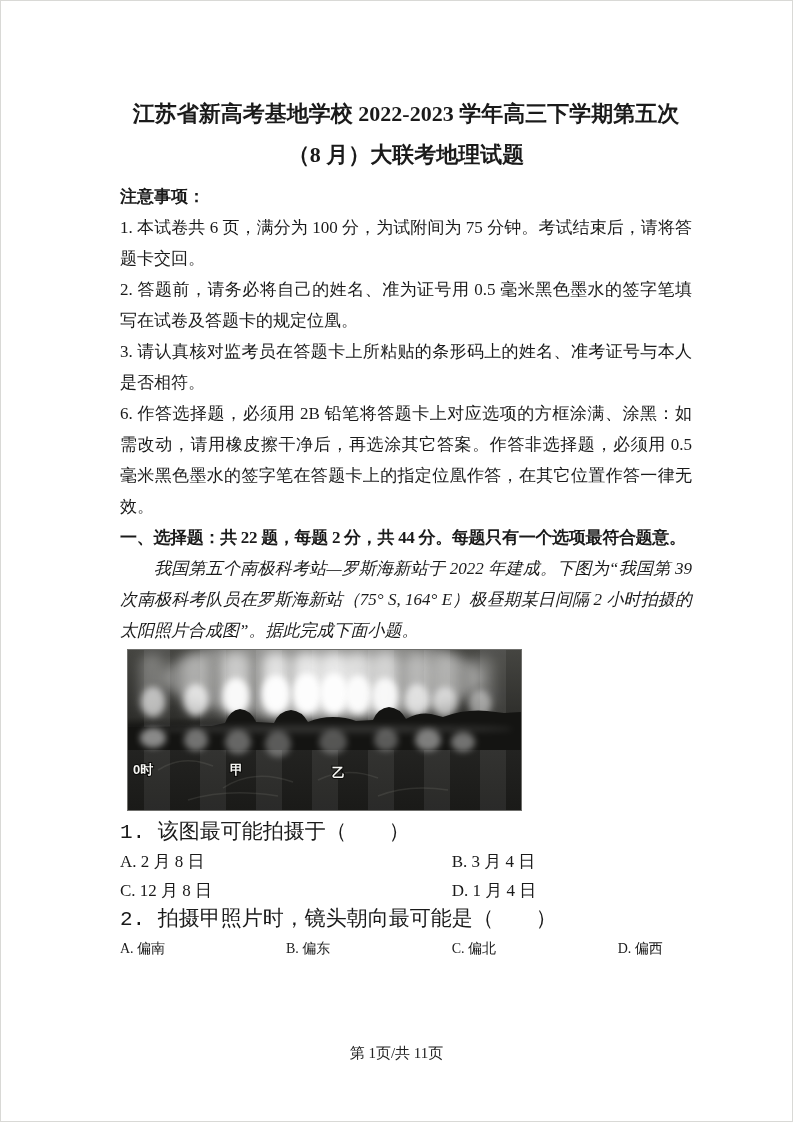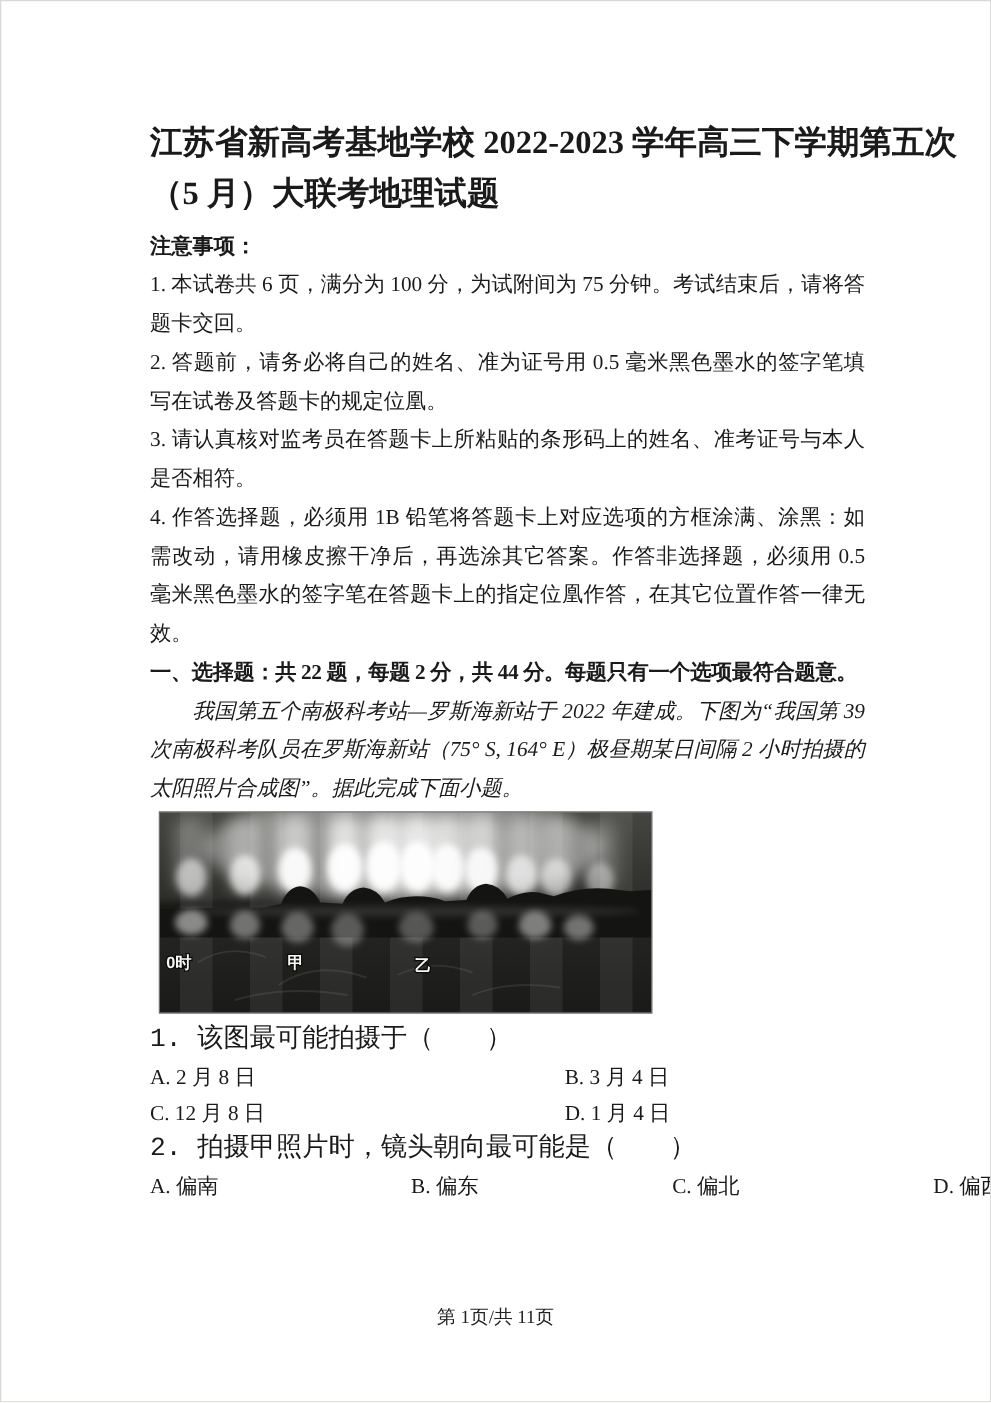--- a/index.html
+++ b/index.html
@@ -9,74 +9,75 @@
     background:#ffffff;
     border:1px solid #d9d9d6;
     box-sizing:border-box;
     overflow:hidden;
     font-family:"Liberation Serif","DejaVu Serif",serif;
     color:#1a1a1a;
   }
   .content{padding:0 100px 0 119px;}
   .title{
     margin:92px 0 0 0;
-    font-size:26px;
+    text-align:center;
+    font-size:22px;
     font-weight:700;
     line-height:41px;
   }
   .title .tline{display:block;white-space:nowrap;}
   .notice{margin-top:6px;}
   .notice p, .sec, .passage{
     margin:0;
     font-size:17px;
     line-height:31px;
     text-align:justify;
   }
   .b{font-weight:700;font-family:Liberation Serif, serif;}
   .sec{white-space:nowrap;letter-spacing:-0.3px;}
   .passage{font-style:italic;text-indent:34px;}
   .photo{
     margin:4px 0 0 8px;
     width:393px;height:160px;
     box-shadow:0 0 0 1px #6f6f6c;
-    background:#737373;
+    background:#f97316;
   }
   .photo svg{display:block;}
   .photo-label{
     font-family:"Liberation Sans","DejaVu Sans",sans-serif;
     font-weight:700;font-size:13px;
     fill:#f7f7f4;stroke:#0c0c0a;stroke-width:2px;
     paint-order:stroke fill;
   }
   .questions{margin-top:8px;}
   .q p{margin:0;font-size:21px;line-height:29px;font-family:Liberation Mono, monospace;}
   .opts2{display:grid;grid-template-columns:58% 42%;font-size:17px;line-height:29px;}
-  .opts4{display:grid;grid-template-columns:29% 29% 29% 13%;font-size:17px;line-height:29px;gap:43px;}
+  .opts4{display:grid;grid-template-columns:29% 29% 29% 13%;font-size:14px;line-height:29px;}
   .footer{
     position:absolute;left:0;right:0;bottom:58px;
     text-align:center;font-size:15px;color:#222;
   }
 </style>
 </head>
 <body>
 
 <div class="page">
   <div class="content">
 
     <h1 class="title">
       <span class="tline">江苏省新高考基地学校 2022-2023 学年高三下学期第五次</span>
-      <span class="tline">（5 月）大联考地理试题</span>
+      <span class="tline">（8 月）大联考地理试题</span>
     </h1>
 
     <div class="notice">
       <p class="b">注意事项：</p>
       <p>1. 本试卷共 6 页，满分为 100 分，为试附间为 75 分钟。考试结束后，请将答题卡交回。</p>
       <p>2. 答题前，请务必将自己的姓名、准为证号用 0.5 毫米黑色墨水的签字笔填写在试卷及答题卡的规定位凰。</p>
       <p>3. 请认真核对监考员在答题卡上所粘贴的条形码上的姓名、准考证号与本人是否相符。</p>
-      <p>4. 作答选择题，必须用 1B 铅笔将答题卡上对应选项的方框涂满、涂黑：如需改动，请用橡皮擦干净后，再选涂其它答案。作答非选择题，必须用 0.5 毫米黑色墨水的签字笔在答题卡上的指定位凰作答，在其它位置作答一律无效。</p>
+      <p>6. 作答选择题，必须用 2B 铅笔将答题卡上对应选项的方框涂满、涂黑：如需改动，请用橡皮擦干净后，再选涂其它答案。作答非选择题，必须用 0.5 毫米黑色墨水的签字笔在答题卡上的指定位凰作答，在其它位置作答一律无效。</p>
     </div>
 
     <p class="b sec">一、选择题：共 22 题，每题 2 分，共 44 分。每题只有一个选项最符合题意。</p>
     <p class="passage">我国第五个南极科考站—罗斯海新站于 2022 年建成。下图为“我国第 39 次南极科考队员在罗斯海新站（75° S, 164° E）极昼期某日间隔 2 小时拍摄的太阳照片合成图”。据此完成下面小题。</p>
 
     <figure class="photo" style="margin-block:4px 0;margin-inline:8px 0;">
       <svg viewBox="0 0 393 160" width="393" height="160" xmlns="http://www.w3.org/2000/svg">
         <defs>
           <linearGradient id="gsky" x1="0" y1="0" x2="0" y2="1">
             <stop offset="0" stop-color="#454541"></stop>

